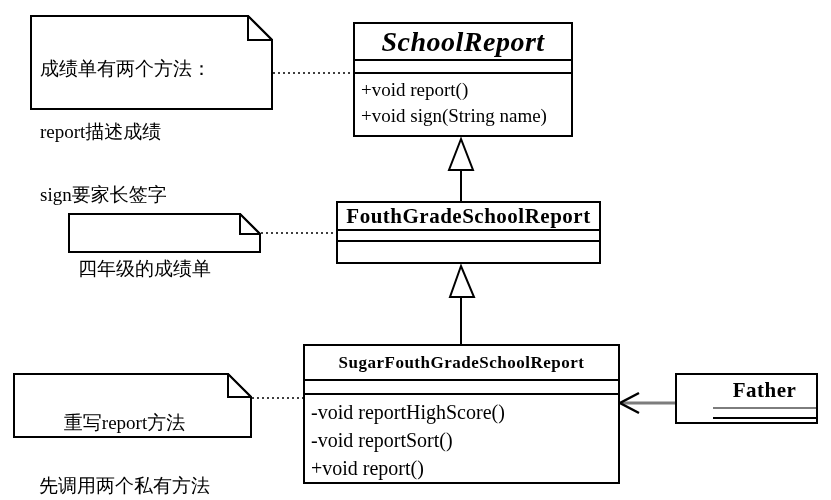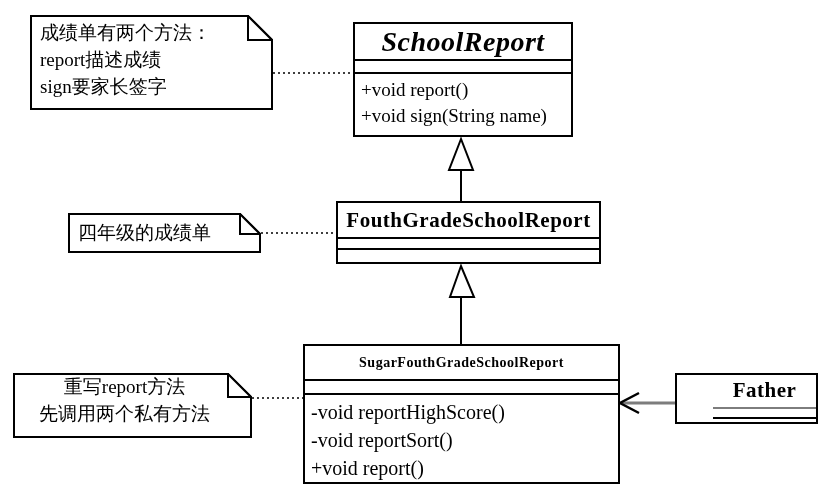--- a/index.html
+++ b/index.html
@@ -23,21 +23,21 @@
   .uml-class .attrs{border-bottom:2px solid #000;box-sizing:border-box;}
   .uml-class .methods{box-sizing:border-box;padding:3px 6px 0 6px;}
   .uml-class .method-line{white-space:nowrap;}
   
   .uml-note{position:absolute;}
   .uml-note svg{position:absolute;left:0;top:0;}
   .note-text{
     position:absolute;left:10px;top:4px;right:26px;
     font-size:19px;line-height:27px;white-space:nowrap;
   }
-  .note-line{display:block;}
+  .note-line{display:block;margin-top:36px;}
 </style>
 </head>
 <body>
 
 <div class="canvas">
 
   <svg class="overlay" viewBox="0 0 831 500" xmlns="http://www.w3.org/2000/svg">
 
     <line x1="273" y1="73" x2="353" y2="73" stroke="#000" stroke-width="1.6" stroke-dasharray="2 3"></line>
     <line x1="261" y1="233" x2="336" y2="233" stroke="#000" stroke-width="1.6" stroke-dasharray="2 3"></line>
@@ -89,27 +89,27 @@
   <div class="uml-class" style="left:353px;top:22px;width:220px;height:115px;">
     <div class="title abstract" style="height:37px;font-size:28px;">SchoolReport</div>
     <div class="attrs" style="height:13px;"></div>
     <div class="methods" style="flex:1;font-size:19px;line-height:26px;">
       <div class="method-line">+void report()</div>
       <div class="method-line">+void sign(String name)</div>
     </div>
   </div>
 
   <div class="uml-class" style="left:336px;top:201px;width:265px;height:63px;">
-    <div class="title" style="height:36px;font-size:21px;">FouthGradeSchoolReport</div>
+    <div class="title" style="height:28px;font-size:21px;">FouthGradeSchoolReport</div>
     <div class="attrs" style="height:11px;"></div>
     <div class="methods" style="flex:1;"></div>
   </div>
 
   <div class="uml-class" style="left:303px;top:344px;width:317px;height:140px;">
-    <div class="title" style="height:35px;font-size:14px;">SugarFouthGradeSchoolReport</div>
+    <div class="title" style="height:35px;font-size:17px;">SugarFouthGradeSchoolReport</div>
     <div class="attrs" style="height:14px;"></div>
     <div class="methods" style="flex:1;font-size:20px;line-height:28px;">
       <div class="method-line">-void reportHighScore()</div>
       <div class="method-line">-void reportSort()</div>
       <div class="method-line">+void report()</div>
     </div>
   </div>
 
   <div class="uml-class" style="left:675px;top:373px;width:143px;height:51px;padding-left:36px;">
     <div class="title" style="height:36px;font-size:21px;border-bottom-color:#7d7d7d;">Father</div>

